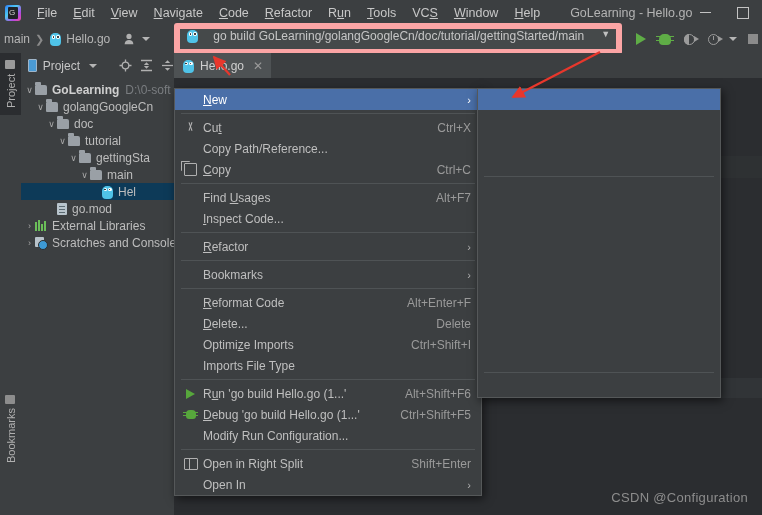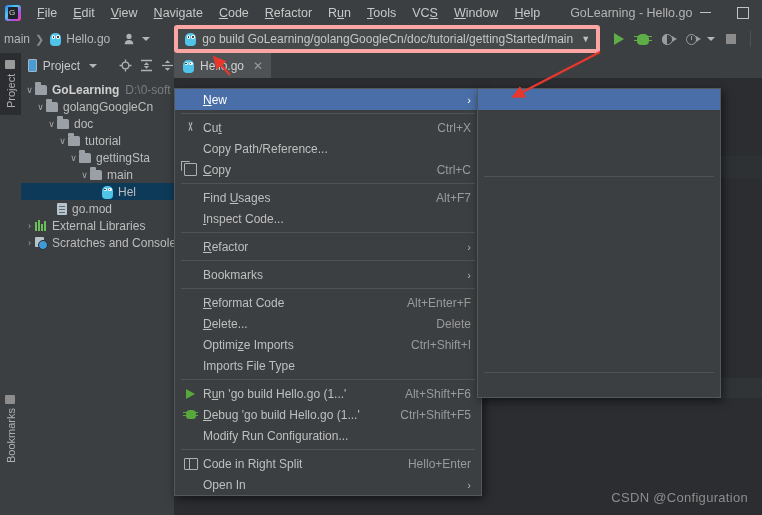--- a/index.html
+++ b/index.html
@@ -39,23 +39,23 @@
   .crumb{display:flex;align-items:center;color:#b6b6b6;font-size:12px;margin-left:4px;}
   .crumb .sep{margin:0 5px;color:#8a8a8a;font-size:11px;}
   .gopher{width:13px;height:14px;position:relative;display:inline-block;margin-right:4px;}
   .gopher .body{position:absolute;left:1px;top:1px;width:11px;height:13px;background:#4fc3e8;border-radius:5px 5px 4px 4px;}
   .gopher .eL,.gopher .eR{position:absolute;top:3px;width:3.5px;height:3.5px;background:#fff;border-radius:50%;}
   .gopher .eL{left:2.5px;}.gopher .eR{left:7px;}
   .gopher .pL,.gopher .pR{position:absolute;top:4.2px;width:1.6px;height:1.6px;background:#222;border-radius:50%;}
   .gopher .pL{left:3.4px;}.gopher .pR{left:7.9px;}
   .avatar-btn{display:flex;align-items:center;margin-left:14px;color:#b0b0b0;}
   .runcfg{
-    display:flex;align-items:center;height:20px;margin-left:12px;
-    background:#45494a;border:4px solid #fca5a5;border-radius:3px;
-    padding:0 6px;color:#c6c6c6;font-size:12px;white-space:nowrap;
+    display:flex;height:20px;margin-left:12px;
+    background:#45494a;border:6px solid #fca5a5;border-radius:3px;
+    padding:0 6px;color:#c6c6c6;font-size:12px;white-space:nowrap;gap:9px;
   }
   .runcfg .cdown{margin-left:8px;color:#c0c0c0;font-size:9px;}
   .tbicons{display:flex;align-items:center;margin-left:8px;gap:2px;}
   .tbi{width:22px;height:22px;display:flex;align-items:center;justify-content:center;}
   .tri-run{width:0;height:0;border-left:10px solid #5fad46;border-top:6px solid transparent;border-bottom:6px solid transparent;}
   .bug{width:12px;height:11px;background:#5fad46;border-radius:5px 5px 4px 4px;position:relative;}
   .bug:before{content:"";position:absolute;left:-3px;top:2px;width:18px;height:1.4px;background:#5fad46;}
   .bug:after{content:"";position:absolute;left:-3px;top:6px;width:18px;height:1.4px;background:#5fad46;}
   .half{width:11px;height:11px;position:relative;}
   .half .c{position:absolute;inset:0;border:1.4px solid #9b9b9b;border-radius:50%;}
@@ -476,22 +476,22 @@
       </div>
       <div class="mi">
         <span class="ico"></span>
         <span class="lbl">Modify Run Configuration...</span>
       </div>
       <div class="sepline"></div>
       <div class="mi">
         <span class="ico">
           <span class="i-split"></span>
         </span>
-        <span class="lbl">Code in Right Split</span>
-        <span class="sc">Hello+Enter</span>
+        <span class="lbl">Open in Right Split</span>
+        <span class="sc">Shift+Enter</span>
       </div>
       <div class="mi">
         <span class="ico"></span>
         <span class="lbl">Open In</span>
         <span class="arrow">›</span>
       </div>
     </div>
 
   <div class="ctx" id="submenu" style="left:477px;top:88px;width:242px;">
       <div class="mi hl"></div>

